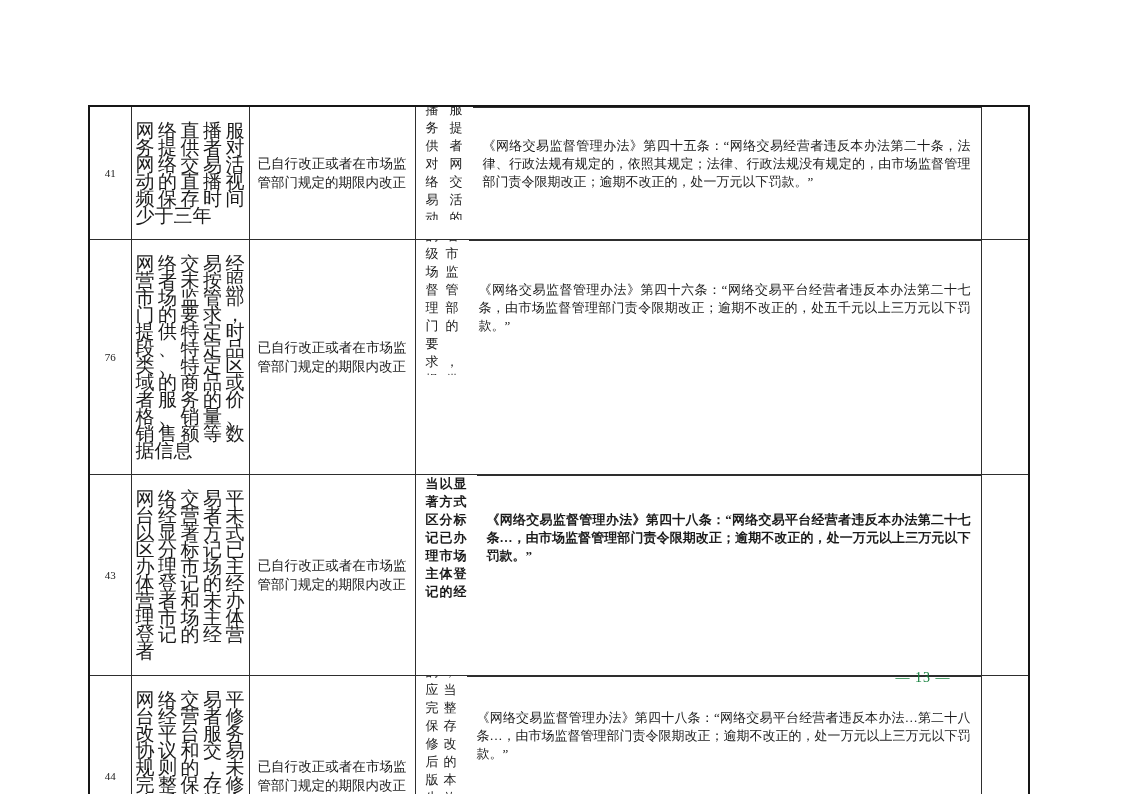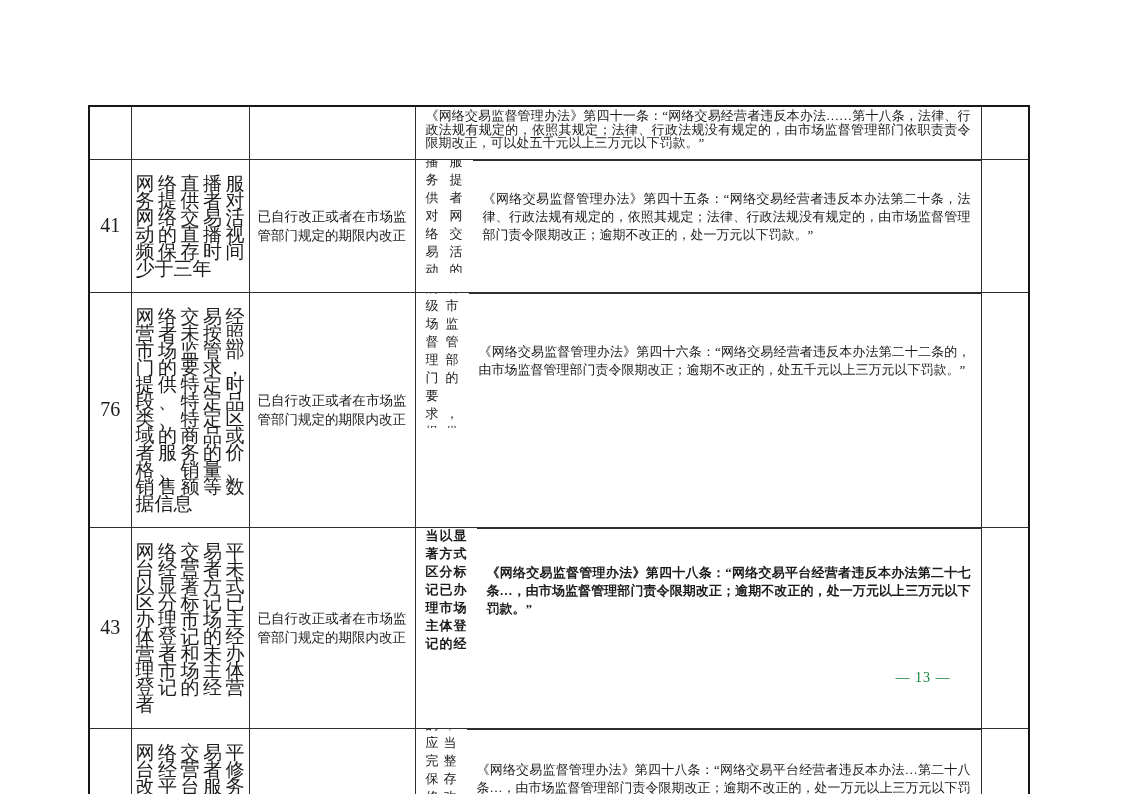--- a/index.html
+++ b/index.html
@@ -34,21 +34,21 @@
   col.c-rem   { width: 48px; }
 
   tr.r0 { height: 53px; }
   tr.r1 { height: 115px; }
   tr.r2 { height: 137px; }
   tr.r3 { height: 127px; }
   tr.r4 { height: 120px; }
 
   td.num {
     text-align: center;
-    font-size: 20px;
+    font-size: 11px;
   }
   td.violation {
     font-size: 19px;
     line-height: 17px;
     padding: 15px 4px;
     text-align: justify;
     text-justify: inter-character;
   }
   td.condition {
     font-size: 13.5px;
@@ -112,29 +112,20 @@
 
   <table class="reg-table">
     <colgroup>
       <col class="c-no">
         <col class="c-vio">
         <col class="c-cond">
         <col class="c-legal">
         <col class="c-rem">
     </colgroup>
     <tbody>
-      <tr class="r0">
-        <td class="num"></td>
-        <td class="violation"></td>
-        <td class="condition"></td>
-        <td class="legal-td">
-          <div class="legal-single">《网络交易监督管理办法》第四十一条：“网络交易经营者违反本办法……第十八条，法律、行政法规有规定的，依照其规定；法律、行政法规没有规定的，由市场监督管理部门依职责责令限期改正，可以处五千元以上三万元以下罚款。”</div>
-        </td>
-        <td class="remark"></td>
-      </tr>
 
       <tr class="r1">
         <td class="num">41</td>
         <td class="violation">网络直播服务提供者对网络交易活动的直播视频保存时间少于三年</td>
         <td class="condition">已自行改正或者在市场监管部门规定的期限内改正</td>
         <td class="legal-td">
           <div class="legal-stack">
             <div class="sub">
                 <div>《网络交易监督管理办法》第二十条第二款：“网络直播服务提供者对网络交易活动的直播视频保存时间自直播结束之日起不少于三年。”</div>
               </div>
@@ -149,21 +140,21 @@
       <tr class="r2">
         <td class="num">76</td>
         <td class="violation">网络交易经营者未按照市场监管部门的要求，提供特定时段、特定品类、特定区域的商品或者服务的价格、销量、销售额等数据信息</td>
         <td class="condition">已自行改正或者在市场监管部门规定的期限内改正</td>
         <td class="legal-td">
           <div class="legal-stack">
             <div class="sub">
                 <div>《网络交易监督管理办法》第二十二条：“网络交易经营者应当按照国家市场监督管理总局及其授权的省级市场监督管理部门的要求，提供特定时段、特定品类、特定区域的商品或者服务的价格、销量、销售额等数据信息。”</div>
               </div>
             <div class="sub">
-                <div>《网络交易监督管理办法》第四十六条：“网络交易经营者违反本办法第二十二条的，由市场监督管理部门责令限期改正；逾期不改正的，处五千元以上三万元以下罚款。”</div>
+                <div>《网络交易监督管理办法》第四十六条：“网络交易平台经营者违反本办法第二十七条，由市场监督管理部门责令限期改正；逾期不改正的，处五千元以上三万元以下罚款。”</div>
               </div>
           </div>
         </td>
         <td class="remark"></td>
       </tr>
 
       <tr class="r3">
         <td class="num">43</td>
         <td class="violation">网络交易平台经营者未以显著方式区分标记已办理市场主体登记的经营者和未办理市场主体登记的经营者</td>
         <td class="condition">已自行改正或者在市场监管部门规定的期限内改正</td>

